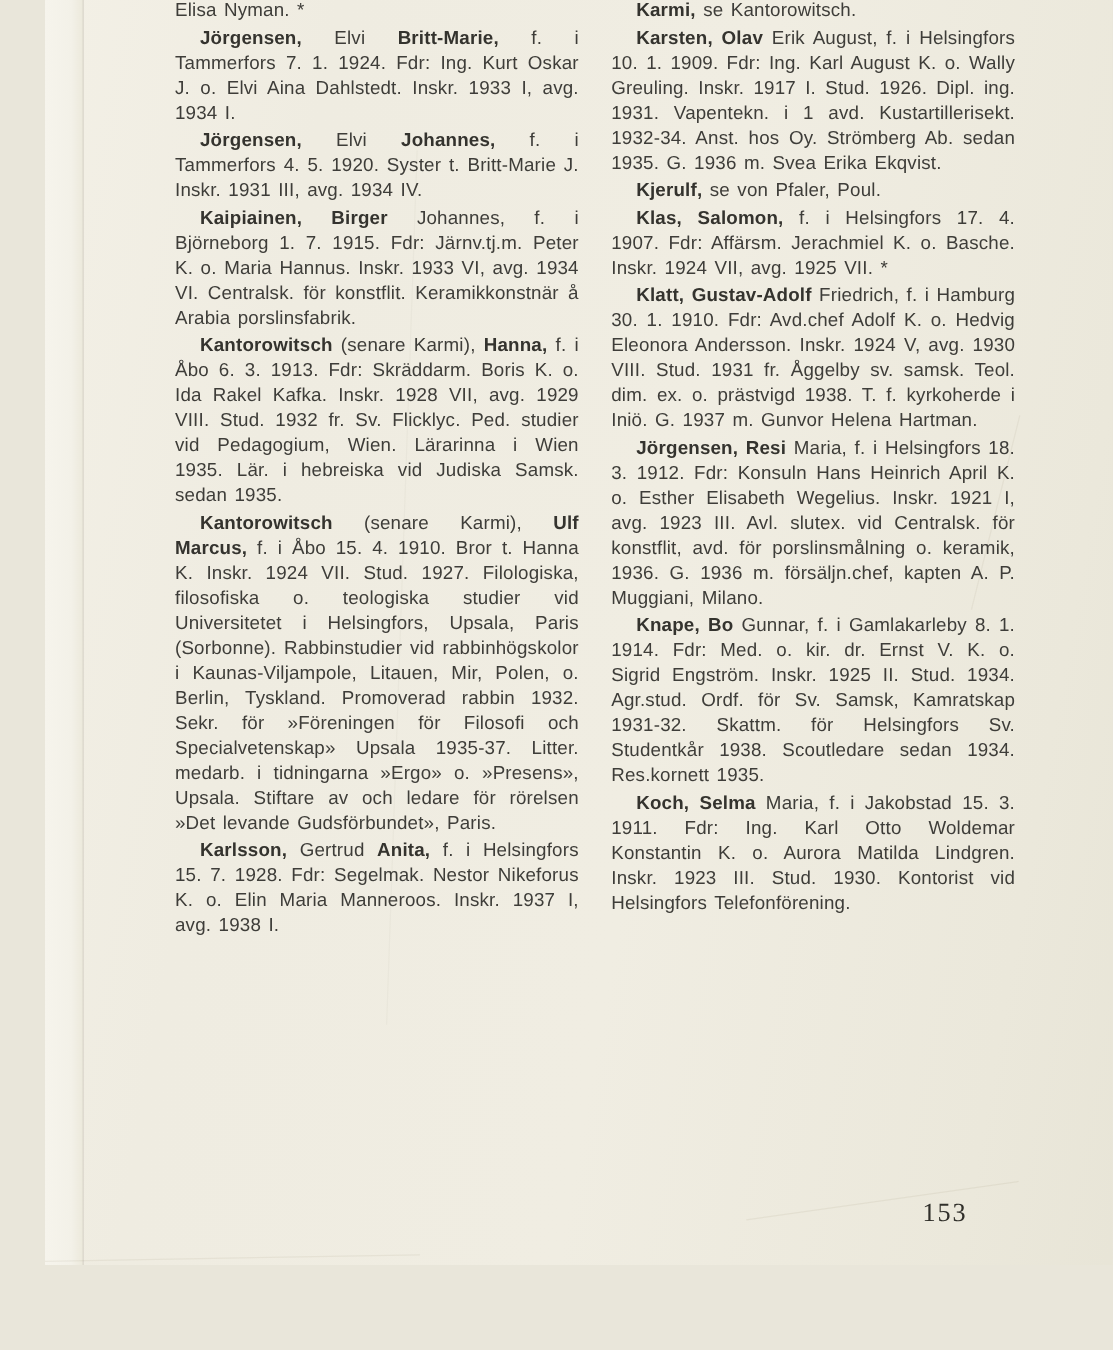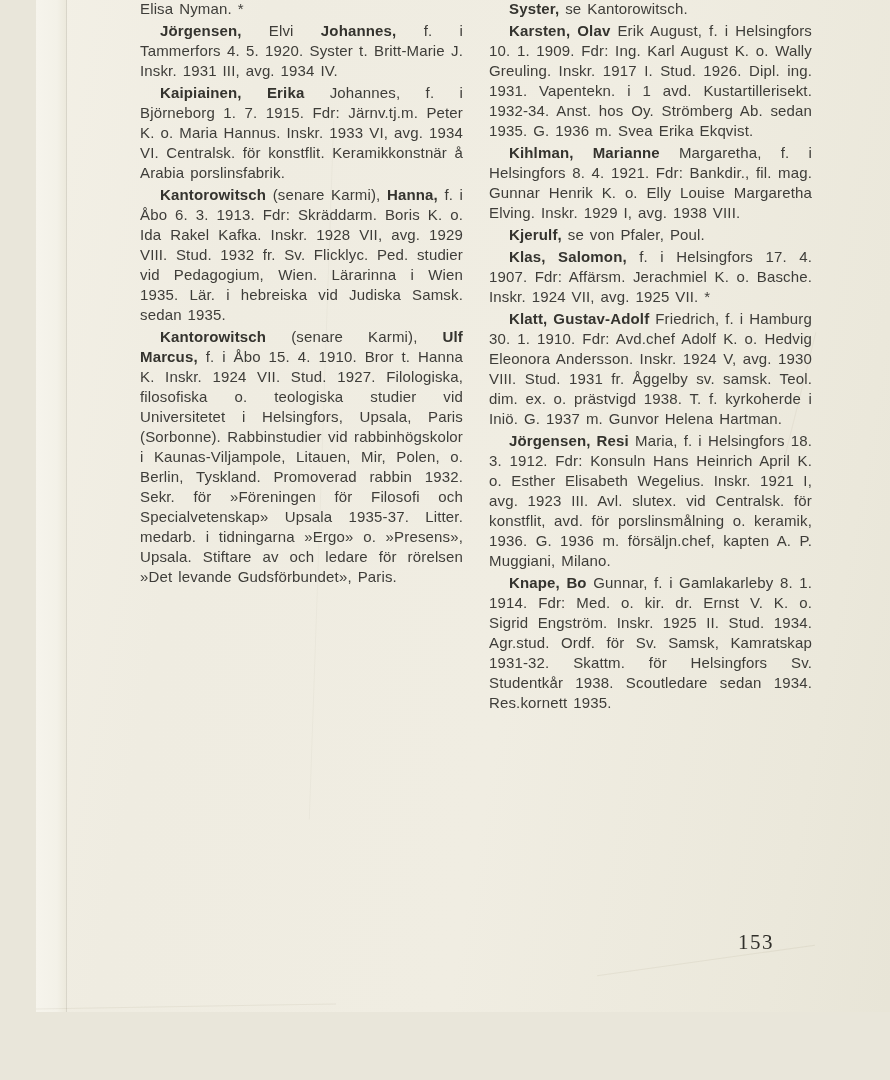--- a/index.html
+++ b/index.html
@@ -43,21 +43,21 @@
     text-align: justify;
     text-indent: 20px;
     word-spacing: 1.6px;
     letter-spacing: 0.15px;
   }
   p.entry.cont { text-indent: 0; }
   p.entry .bold { font-weight: bold; color: #34332e; }
   .page-number {
     position: absolute;
     left: 702px;
-    top: 930px;
+    top: 958px;
     font-family: "Liberation Serif", serif;
     font-size: 21px;
     letter-spacing: 1.5px;
     color: #302f2a;
   }
   .crease {
     position: absolute;
     background: rgba(110, 100, 70, 0.08);
     pointer-events: none;
   }
@@ -67,34 +67,36 @@
   .crease-4 { left: 285px; top: 120px; width: 1px; height: 700px; background: rgba(110,100,70,0.04); transform: rotate(2deg); }
 </style>
 </head>
 <body>
 
 <div class="scan">
   <div class="page-edge"></div>
   <div class="content">
     <div class="col">
         <p class="entry cont"><span class="reg">Elisa Nyman. *</span></p>
+        <p class="entry"><span class="bold">Jörgensen,</span><span class="reg"> Elvi </span><span class="bold">Britt-Marie,</span><span class="reg"> f. i Tammerfors 7. 1. 1924. Fdr: Ing. Kurt Oskar J. o. Elvi Aina Dahlstedt. Inskr. 1933 I, avg. 1934 I.</span></p>
         <p class="entry"><span class="bold">Jörgensen,</span><span class="reg"> Elvi </span><span class="bold">Johannes,</span><span class="reg"> f. i Tammerfors 4. 5. 1920. Syster t. Britt-Marie J. Inskr. 1931 III, avg. 1934 IV.</span></p>
-        <p class="entry"><span class="bold">Kaipiainen, Erika</span><span class="reg"> Johannes, f. i Björneborg 1. 7. 1915. Fdr: Järnv.tj.m. Peter K. o. Maria Hannus. Inskr. 1933 VI, avg. 1934 VI. Centralsk. för konstflit. Keramikkonstnär å Arabia porslinsfabrik.</span></p>
+        <p class="entry"><span class="bold">Kaipiainen, Birger</span><span class="reg"> Johannes, f. i Björneborg 1. 7. 1915. Fdr: Järnv.tj.m. Peter K. o. Maria Hannus. Inskr. 1933 VI, avg. 1934 VI. Centralsk. för konstflit. Keramikkonstnär å Arabia porslinsfabrik.</span></p>
         <p class="entry"><span class="bold">Kantorowitsch</span><span class="reg"> (senare Karmi), </span><span class="bold">Hanna,</span><span class="reg"> f. i Åbo 6. 3. 1913. Fdr: Skräddarm. Boris K. o. Ida Rakel Kafka. Inskr. 1928 VII, avg. 1929 VIII. Stud. 1932 fr. Sv. Flicklyc. Ped. studier vid Pedagogium, Wien. Lärarinna i Wien 1935. Lär. i hebreiska vid Judiska Samsk. sedan 1935.</span></p>
         <p class="entry"><span class="bold">Kantorowitsch</span><span class="reg"> (senare Karmi), </span><span class="bold">Ulf Marcus,</span><span class="reg"> f. i Åbo 15. 4. 1910. Bror t. Hanna K. Inskr. 1924 VII. Stud. 1927. Filologiska, filosofiska o. teologiska studier vid Universitetet i Helsingfors, Upsala, Paris (Sorbonne). Rabbinstudier vid rabbinhögskolor i Kaunas-Viljampole, Litauen, Mir, Polen, o. Berlin, Tyskland. Promoverad rabbin 1932. Sekr. för »Föreningen för Filosofi och Specialvetenskap» Upsala 1935-37. Litter. medarb. i tidningarna »Ergo» o. »Presens», Upsala. Stiftare av och ledare för rörelsen »Det levande Gudsförbundet», Paris.</span></p>
+        <p class="entry"><span class="bold">Karlsson,</span><span class="reg"> Gertrud </span><span class="bold">Anita,</span><span class="reg"> f. i Helsingfors 15. 7. 1928. Fdr: Segelmak. Nestor Nikeforus K. o. Elin Maria Manneroos. Inskr. 1937 I, avg. 1938 I.</span></p>
       </div>
     <div class="col">
-        <p class="entry"><span class="bold">Syster,</span><span class="reg"> se Kantorowitsch.</span></p>
+        <p class="entry"><span class="bold">Karmi,</span><span class="reg"> se Kantorowitsch.</span></p>
         <p class="entry"><span class="bold">Karsten, Olav</span><span class="reg"> Erik August, f. i Helsingfors 10. 1. 1909. Fdr: Ing. Karl August K. o. Wally Greuling. Inskr. 1917 I. Stud. 1926. Dipl. ing. 1931. Vapentekn. i 1 avd. Kustartillerisekt. 1932-34. Anst. hos Oy. Strömberg Ab. sedan 1935. G. 1936 m. Svea Erika Ekqvist.</span></p>
-        <p class="entry"><span class="bold">Kihlman, Marianne</span><span class="reg"> Margaretha, f. i Helsingfors 8. 4. 1921. Fdr: Bankdir., fil. mag. Gunnar Henrik K. o. Elly Louise Margaretha Elving. Inskr. 1929 I, avg. 1938 VIII.</span></p>
         <p class="entry"><span class="bold">Kjerulf,</span><span class="reg"> se von Pfaler, Poul.</span></p>
         <p class="entry"><span class="bold">Klas, Salomon,</span><span class="reg"> f. i Helsingfors 17. 4. 1907. Fdr: Affärsm. Jerachmiel K. o. Basche. Inskr. 1924 VII, avg. 1925 VII. *</span></p>
         <p class="entry"><span class="bold">Klatt, Gustav-Adolf</span><span class="reg"> Friedrich, f. i Hamburg 30. 1. 1910. Fdr: Avd.chef Adolf K. o. Hedvig Eleonora Andersson. Inskr. 1924 V, avg. 1930 VIII. Stud. 1931 fr. Åggelby sv. samsk. Teol. dim. ex. o. prästvigd 1938. T. f. kyrkoherde i Iniö. G. 1937 m. Gunvor Helena Hartman.</span></p>
         <p class="entry"><span class="bold">Jörgensen, Resi</span><span class="reg"> Maria, f. i Helsingfors 18. 3. 1912. Fdr: Konsuln Hans Heinrich April K. o. Esther Elisabeth Wegelius. Inskr. 1921 I, avg. 1923 III. Avl. slutex. vid Centralsk. för konstflit, avd. för porslinsmålning o. keramik, 1936. G. 1936 m. försäljn.chef, kapten A. P. Muggiani, Milano.</span></p>
         <p class="entry"><span class="bold">Knape, Bo</span><span class="reg"> Gunnar, f. i Gamlakarleby 8. 1. 1914. Fdr: Med. o. kir. dr. Ernst V. K. o. Sigrid Engström. Inskr. 1925 II. Stud. 1934. Agr.stud. Ordf. för Sv. Samsk, Kamratskap 1931-32. Skattm. för Helsingfors Sv. Studentkår 1938. Scoutledare sedan 1934. Res.kornett 1935.</span></p>
+        <p class="entry"><span class="bold">Koch, Selma</span><span class="reg"> Maria, f. i Jakobstad 15. 3. 1911. Fdr: Ing. Karl Otto Woldemar Konstantin K. o. Aurora Matilda Lindgren. Inskr. 1923 III. Stud. 1930. Kontorist vid Helsingfors Telefonförening.</span></p>
       </div>
   </div>
   <div class="page-number">153</div>
   <div class="crease crease-1"></div>
   <div class="crease crease-2"></div>
   <div class="crease crease-3"></div>
   <div class="crease crease-4"></div>
 </div>
 
 </body></html>

